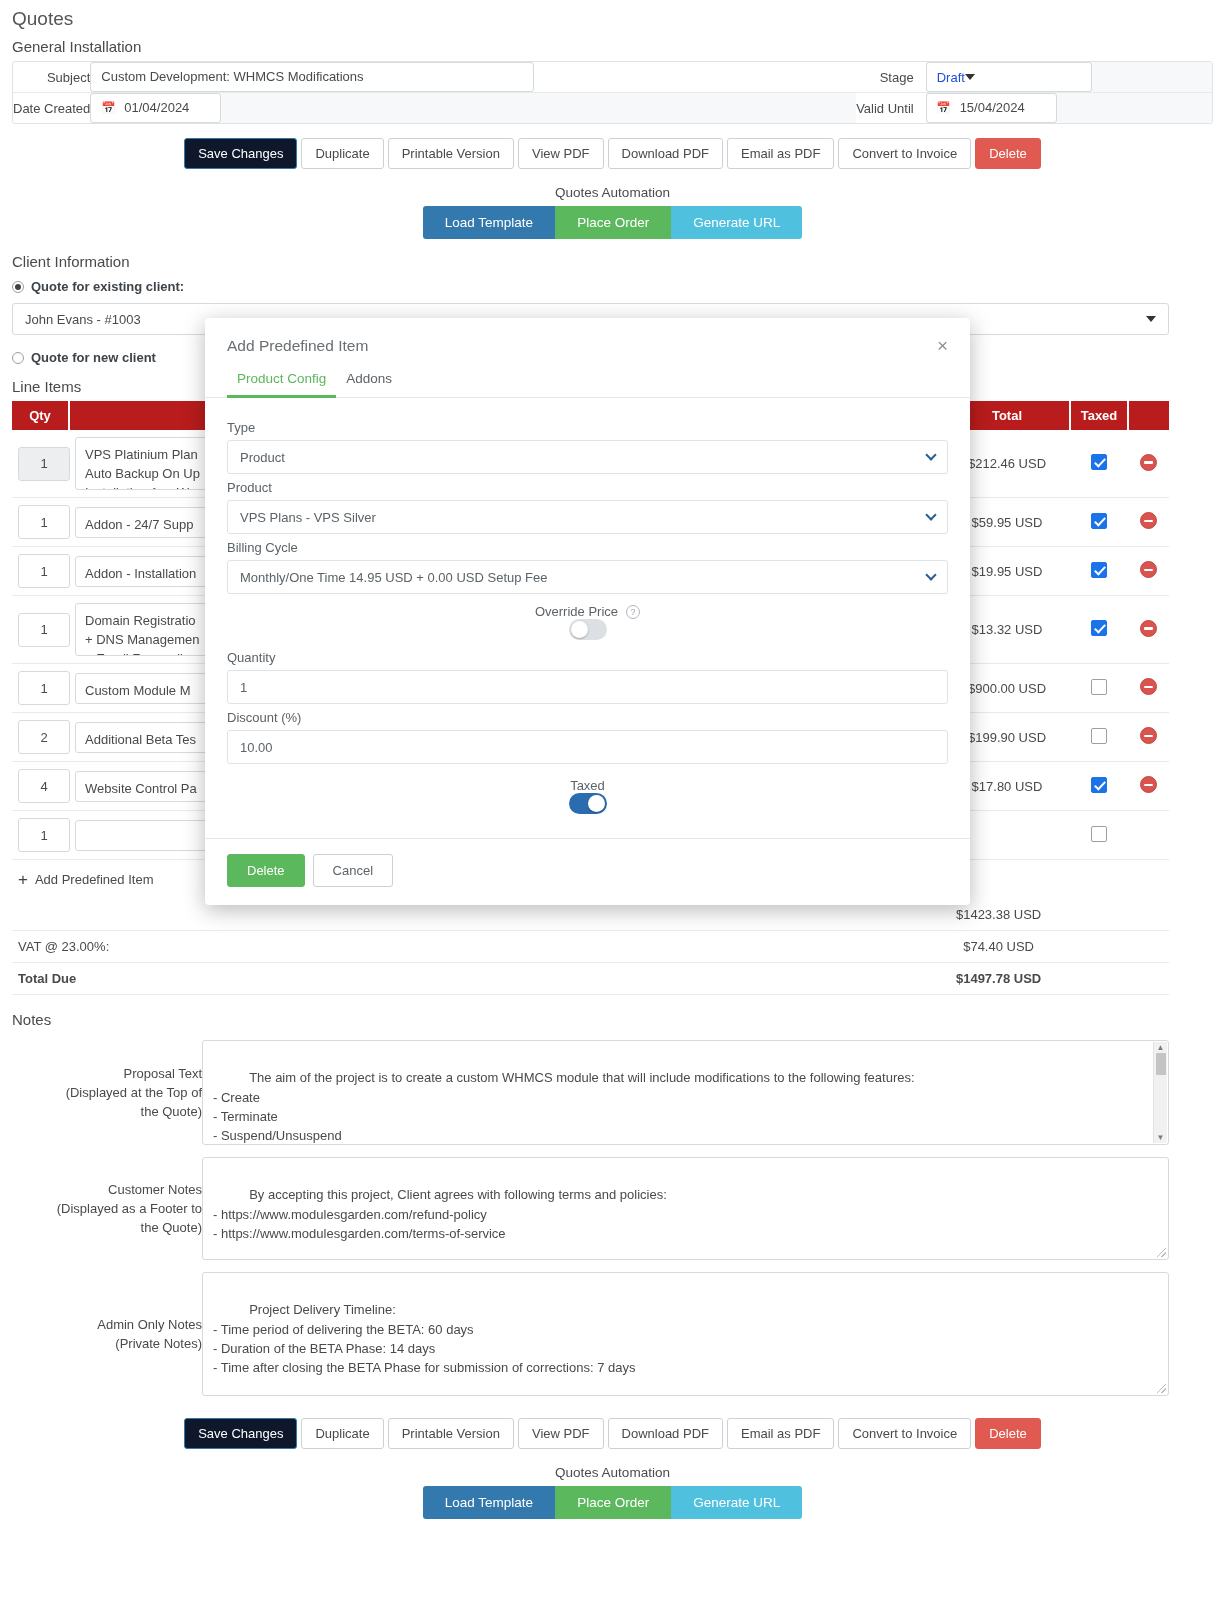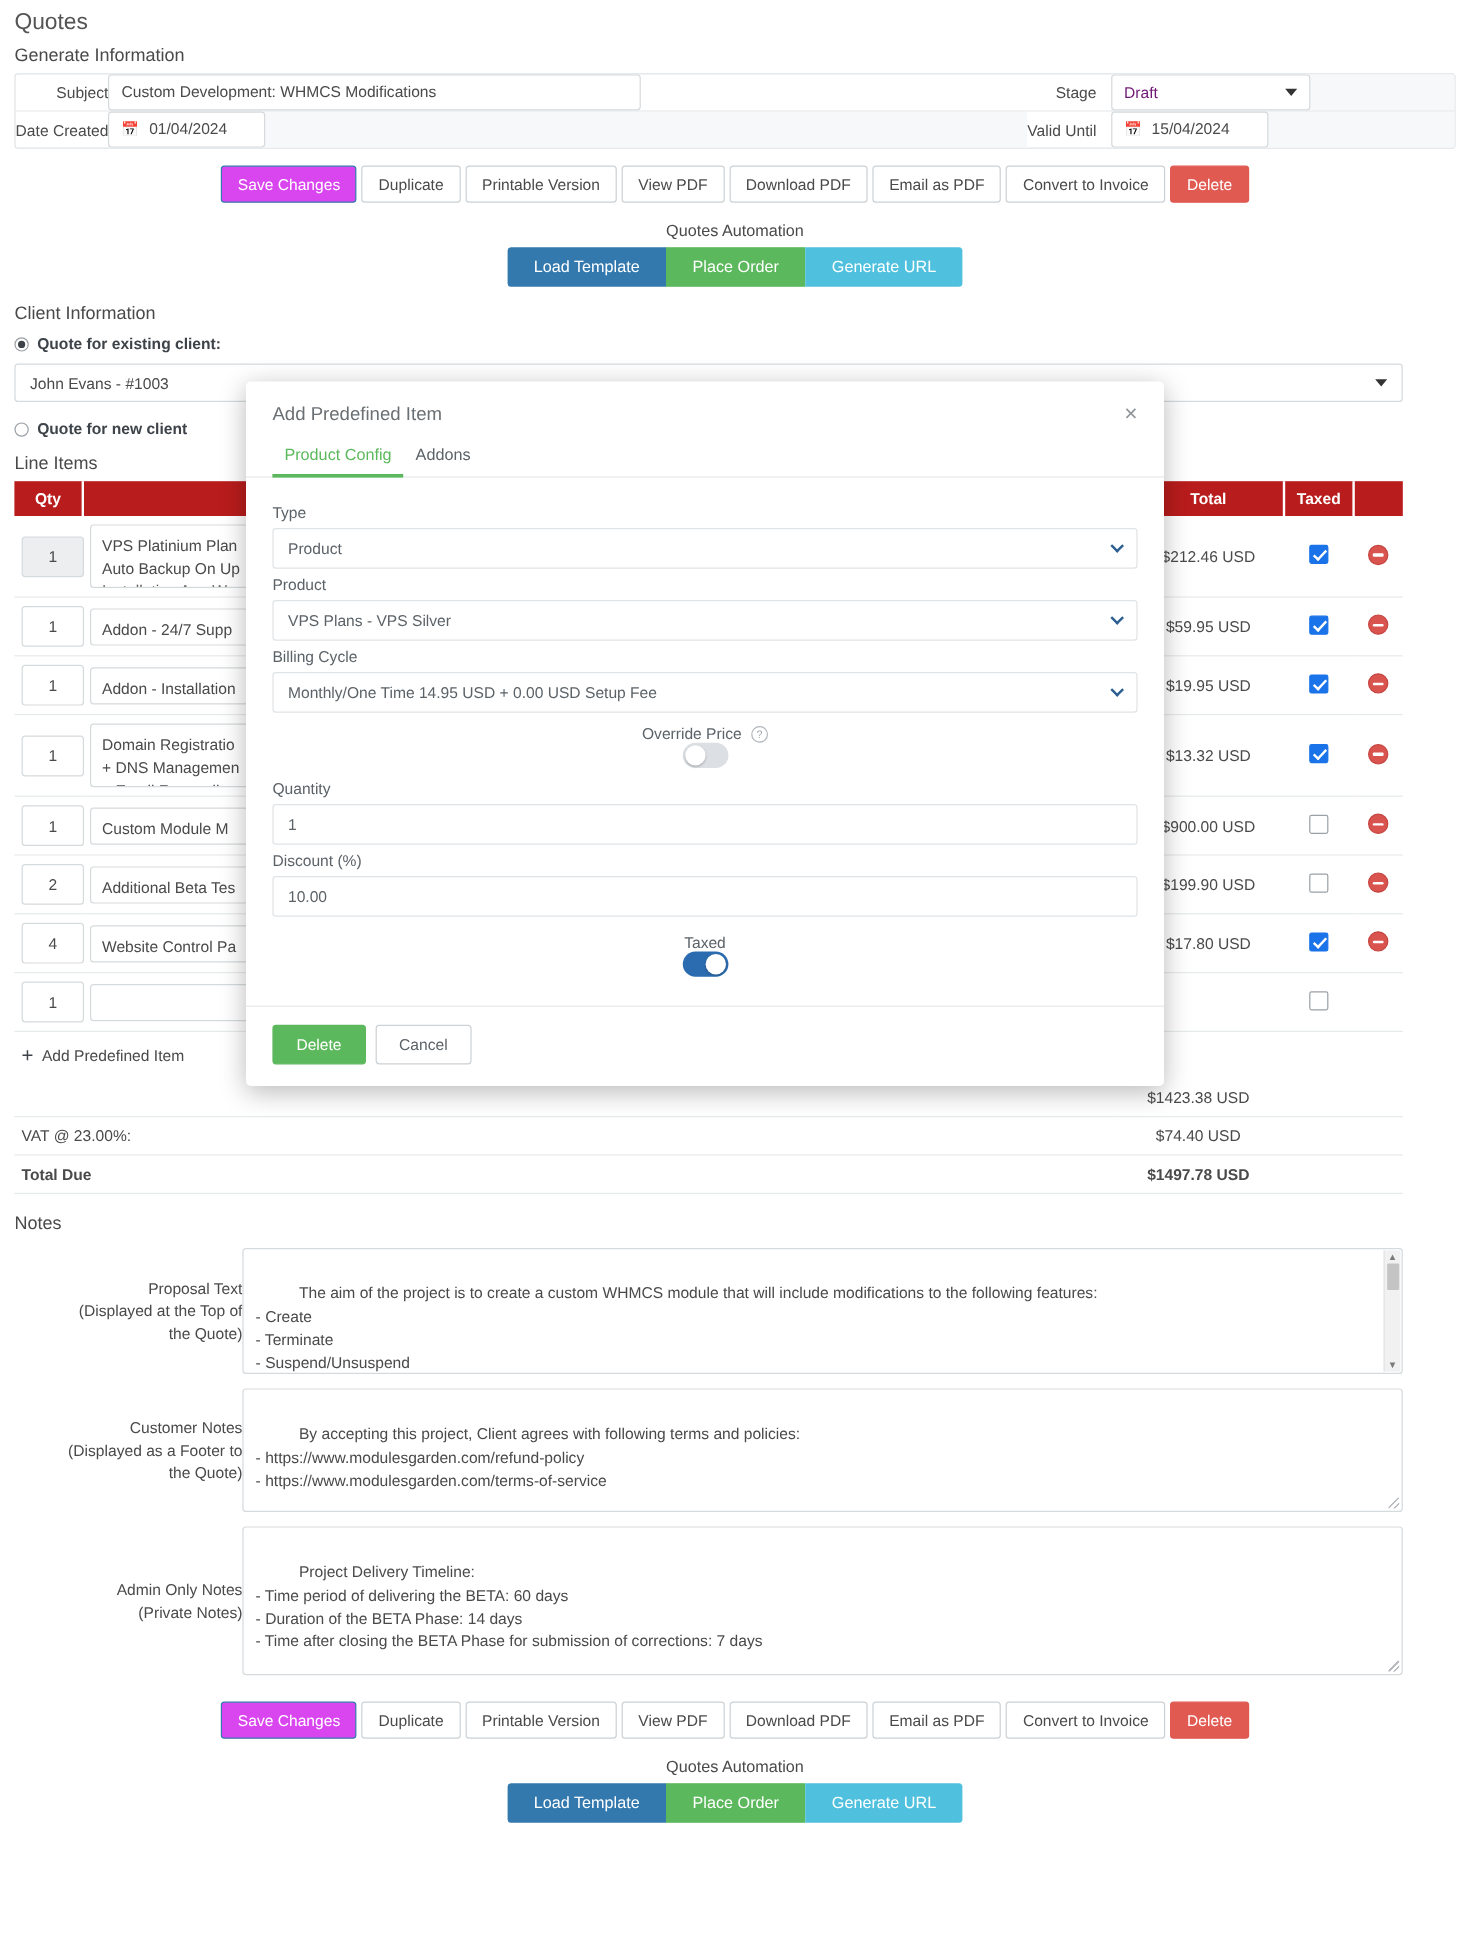--- a/index.html
+++ b/index.html
@@ -38,42 +38,42 @@
     border: 1px solid #d5dadd; border-radius: 3px;
     background: #fff; color: #4a4a4a; font-size: 13px;
     padding: 0 10px; font-family: inherit;
     display: inline-flex; align-items: center;
   }
   .inp-subject { width: 444px; }
   .inp-date { width: 131px; gap: 8px; }
   .sel {
     height: 30px; width: 166px;
     border: 1px solid #d5dadd; border-radius: 3px;
-    background: #fff; color: #701a75; font-size: 13px;
+    background: #fff; color: #1d4ed8; font-size: 13px;
     padding: 0 10px; display: flex; align-items: center;
-    justify-content: space-between; font-family: inherit;
+    justify-content: flex-start; font-family: inherit;
   }
   .caret-dn {
     width: 0; height: 0;
     border-left: 5px solid transparent; border-right: 5px solid transparent;
     border-top: 6px solid #333;
   }
   .cal-ico { color: #6c757d; font-size: 12px; }
 
   
   .btnbar { display: flex; justify-content: center; gap: 4px; padding: 14px 0 0 0; }
   .btn {
     height: 31px; padding: 0 13px;
     border: 1px solid #ccd1d5; border-radius: 3px;
     background: #fff; color: #4a4a4a;
     font-size: 13px; font-family: inherit;
     display: inline-flex; align-items: center; justify-content: center;
     white-space: nowrap; cursor: pointer;
   }
-  .btn-primary { background: #d946ef; border-color: #3479ad; color: #fff; }
+  .btn-primary { background: #0f172a; border-color: #3479ad; color: #fff; }
   .btn-danger  { background: #e05a52; border-color: #e05a52; color: #fff; }
 
   .auto-title { text-align: center; font-size: 13.5px; color: #4a4a4a; padding: 16px 0 6px 0; }
   .autobar { display: flex; justify-content: center; gap: 0; }
   .abtn {
     height: 33px; padding: 0 22px; border: none;
     font-size: 13.5px; color: #fff; font-family: inherit;
     display: inline-flex; align-items: center; justify-content: center;
     cursor: pointer;
   }
@@ -258,21 +258,21 @@
     display: inline-flex; align-items: center; justify-content: center;
   }
   .mbtn-confirm { background: #5cb85c; border-color: #5cb85c; color: #fff; }
 </style>
 </head>
 <body>
 
 <div class="page">
 
   <div class="h1">Quotes</div>
-  <div class="h2">Generate Information</div>
+  <div class="h2">General Installation</div>
 
   <div class="panel">
     <table class="gi-table">
       <tbody>
           <tr class="gi-row-1">
         <td class="lbl-cell">Subject</td>
         <td class="val-cell">
           <div class="inp inp-subject">Custom Development: WHMCS Modifications</div>
         </td>
         <td class="lbl-cell" style="padding-right:12px">Stage</td>

